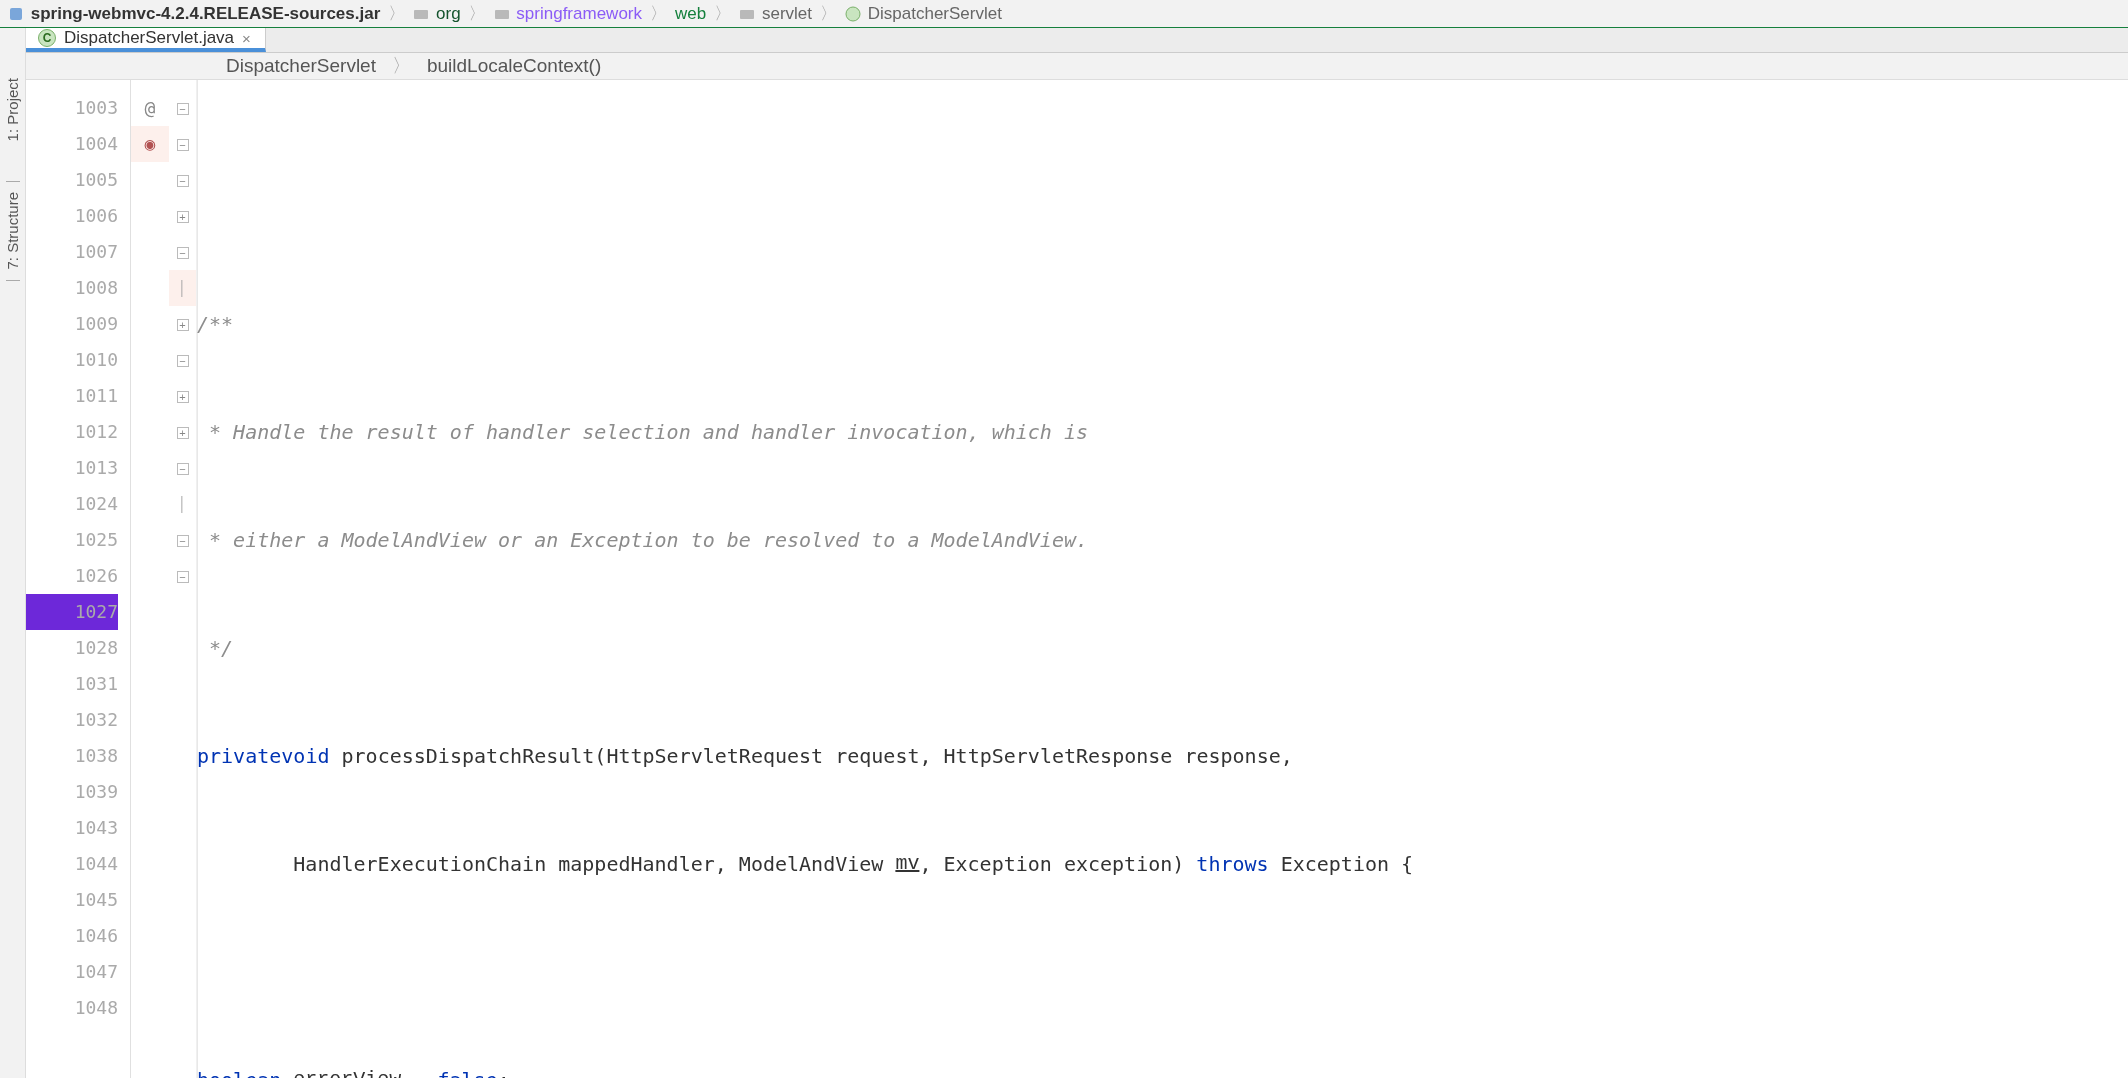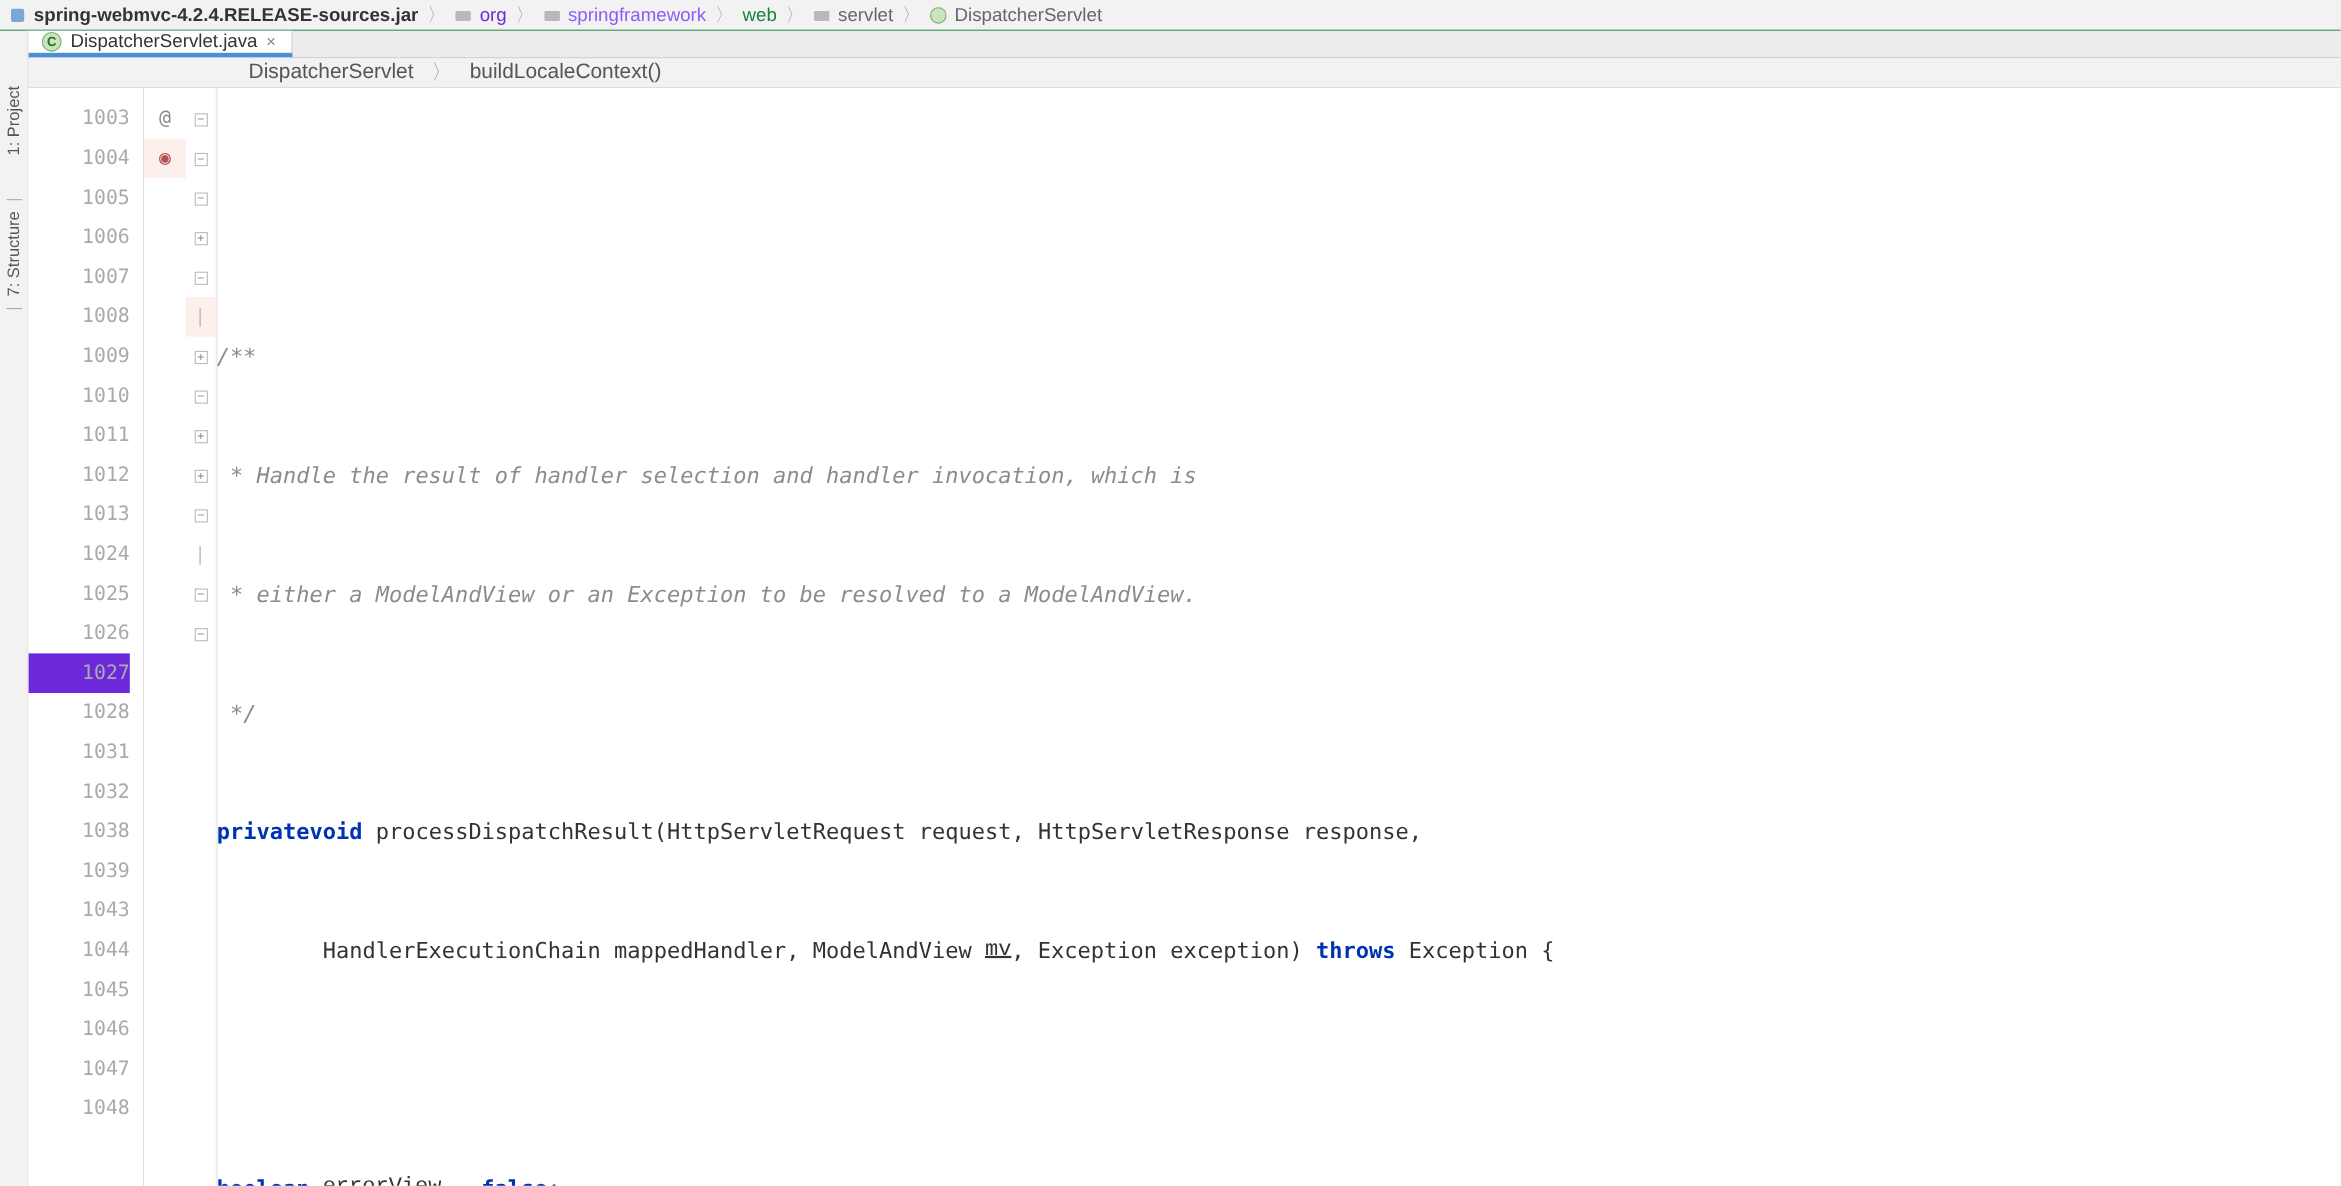--- a/index.html
+++ b/index.html
@@ -138,21 +138,21 @@
   .code-col {
     flex: 1;
     padding: 10px 0 0 0;
     font-family: "Menlo","Consolas","DejaVu Sans Mono",monospace;
     font-size: 20px;
     line-height: 36px;
     position: relative;
     white-space: pre;
   }
   .code-line { height:36px; display:flex; align-items:center; position:relative; }
-  .kw { color:#0033b3; font-weight:700;text-align:right; }
+  .kw { color:#0033b3; font-weight:400;text-align:right; }
   .cm { color:#8c8c8c; font-style:italic; }
   .ul { text-decoration: underline; font-family: Liberation Mono, monospace; }
   .sep-v {
     position:absolute; left:0; top:0; bottom:0; width:1px; background:#e8e8e8;
   }
 </style>
 </head>
 <body>
 
 <div class="breadcrumb-bar">
@@ -160,21 +160,21 @@
     <svg class="crumb-icon" viewBox="0 0 16 16">
         <rect x="2" y="2" width="12" height="12" fill="#7aa6da" rx="2"></rect>
       </svg>
     <span>spring-webmvc-4.2.4.RELEASE-sources.jar</span>
   </span>
     <span class="sep">〉</span>
   <span>
     <svg class="crumb-icon" viewBox="0 0 16 16">
         <rect x="1" y="4" width="14" height="9" fill="#b9b9b9" rx="1"></rect>
       </svg>
-    <span style="font-weight:400;color:#6d28d9">org</span>
+    <span style="font-weight:400;color:#14532d">org</span>
   </span>
     <span class="sep">〉</span>
   <span>
     <svg class="crumb-icon" viewBox="0 0 16 16">
         <rect x="1" y="4" width="14" height="9" fill="#b9b9b9" rx="1"></rect>
       </svg>
     <span style="font-weight:400;color:#8b5cf6">springframework</span>
   </span>
     <span class="sep">〉</span>
   <span>

